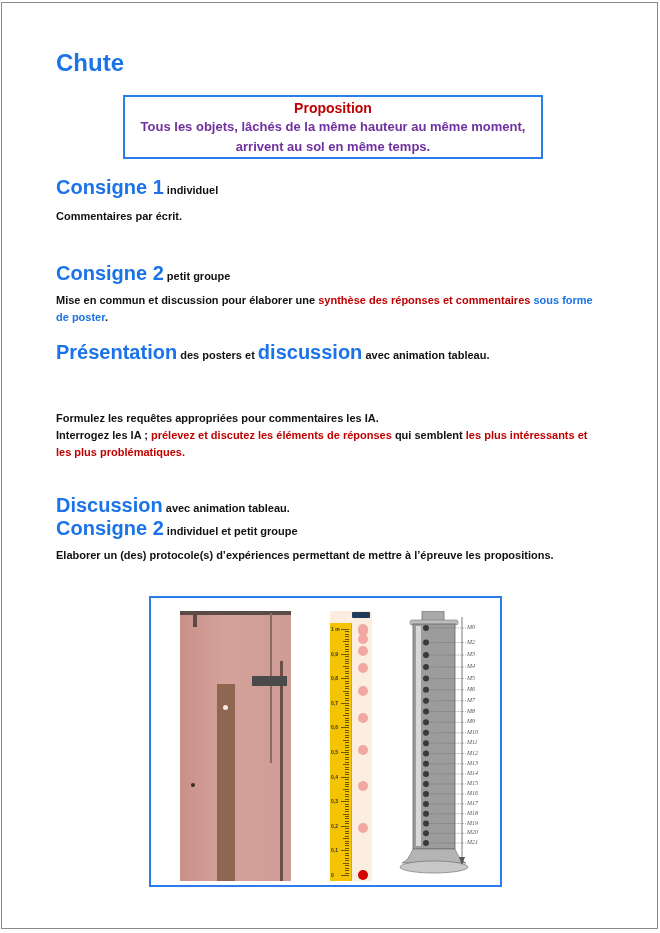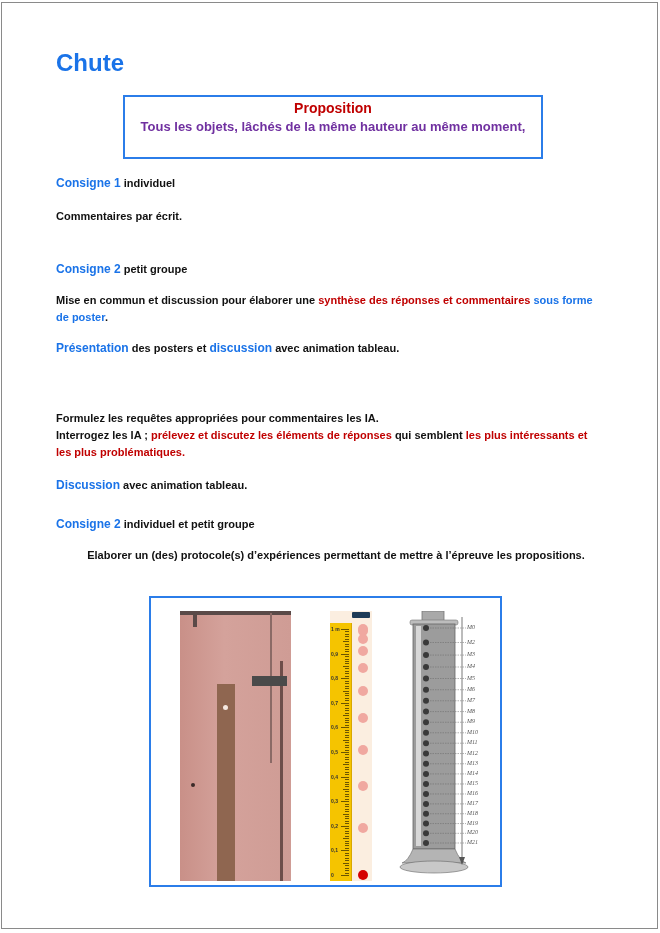--- a/index.html
+++ b/index.html
@@ -13,21 +13,21 @@
     position: absolute; left: 54px; top: 46px;
     font-size: 24px; font-weight: bold; color: #1a73e8;
   }
   .prop-box {
     position: absolute; left: 121px; top: 92px; width: 420px; height: 64px;
     border: 2px solid #2b7de9; text-align: center;
   }
   .prop-title { color: #c00000; font-weight: bold; font-size: 14px; margin-top: 2px; line-height: 18px; }
   .prop-text { color: #7030a0; font-weight: bold; font-size: 13px; line-height: 20px; }
   .section { position: absolute; left: 54px; font-size: 11px; font-weight: bold; color: #111; }
-  .h-blue { color: #1a73e8; font-size: 12px; font-weight: bold; }
+  .h-blue { color: #1a73e8; font-size: 20px; font-weight: bold; }
   .small { font-size: 11px; color: #111; font-weight: bold; }
   .body-text { position: absolute; left: 54px; font-size: 11px; font-weight: bold; color: #111; line-height: 17px; width: 560px; }
   .red { color: #c00000; }
   .red-big { color: #c00000; font-size: 14px; }
   .blue { color: #1a73e8; }
 
   .figure-box {
     position: absolute; left: 147px; top: 593px; width: 353px; height: 291px;
     border: 2px solid #2b7de9; background: #fff;
   }
@@ -53,20 +53,21 @@
 </head>
 <body>
 
 <div class="page">
 
   <div class="title">Chute</div>
 
   <div class="prop-box">
     <div class="prop-title">Proposition</div>
     <div class="prop-text">Tous les objets, lâchés de la même hauteur au même moment,</div>
+    <div class="prop-text">arrivent au sol en même temps.</div>
   </div>
 
   <div class="section" style="top:173px;">
     <span class="h-blue">Consigne 1</span>
     <span class="small">individuel</span>
   </div>
   <div class="body-text" style="top:205px;">
     <div>Commentaires par écrit.</div>
   </div>
 
@@ -81,29 +82,29 @@
   <div class="section" style="top:338px;">
     <span class="h-blue">Présentation</span><span class="small"> des posters et </span><span class="h-blue">discussion</span><span class="small"> avec animation tableau.</span>
   </div>
 
   <div class="body-text" style="top:407px;">
     <div>Formulez les requêtes appropriées pour commentaires les IA.</div>
     <div><span>Interrogez les IA ; </span><span class="red">prélevez et discutez les éléments de réponses</span><span> qui semblent </span><span class="red">les plus intéressants et</span></div>
     <div class="red">les plus problématiques.</div>
   </div>
 
-  <div class="section" style="top:475px;">
+  <div class="section" style="top:491px;">
     <span class="h-blue">Discussion</span><span class="small"> avec animation tableau.</span>
   </div>
 
   <div class="section" style="top:514px;">
     <span class="h-blue">Consigne 2</span>
     <span class="small">individuel et petit groupe</span>
   </div>
-  <div class="body-text" style="top:544px;text-align:center;">Elaborer un (des) protocole(s) d’expériences permettant de mettre à l’épreuve les propositions.</div>
+  <div class="body-text" style="top:544px;">Elaborer un (des) protocole(s) d’expériences permettant de mettre à l’épreuve les propositions.</div>
 
   <div class="figure-box">
     <div class="photo">
       <div style="position:absolute;left:0;top:0;width:111px;height:4px;background:#5a4a48;"></div>
       <div style="position:absolute;left:13px;top:2px;width:4px;height:14px;background:#5a4a48;"></div>
       <div style="position:absolute;left:90px;top:2px;width:2px;height:150px;background:#8b6a66;"></div>
       <div style="position:absolute;left:100px;top:50px;width:3px;height:220px;background:#6e4e4a;"></div>
       <div style="position:absolute;left:72px;top:65px;width:35px;height:10px;background:#4a4a4a;"></div>
       <div style="position:absolute;left:37px;top:73px;width:18px;height:197px;background:#8f6650;"></div>
       <div style="position:absolute;left:43px;top:94px;width:5px;height:5px;border-radius:50%;background:#f5e8e0;"></div>

